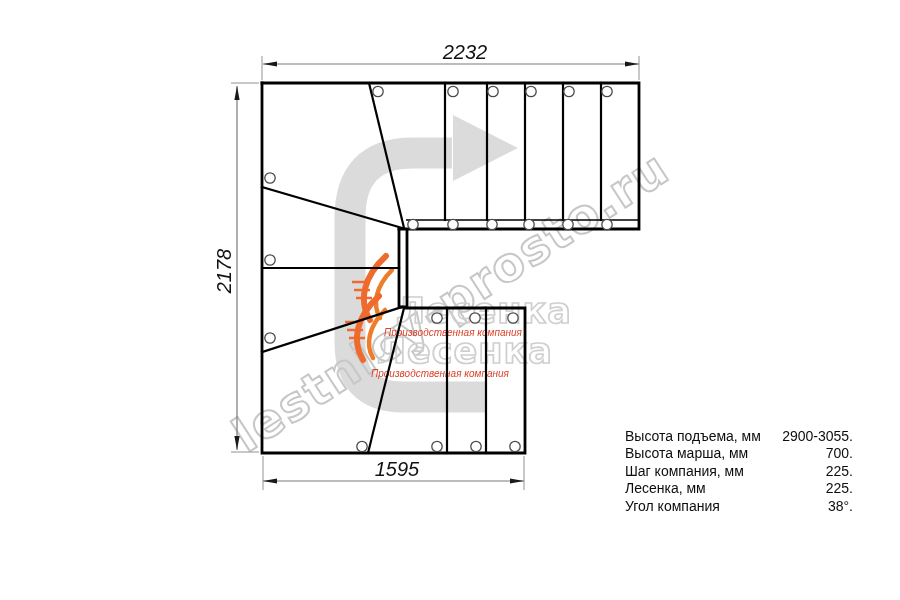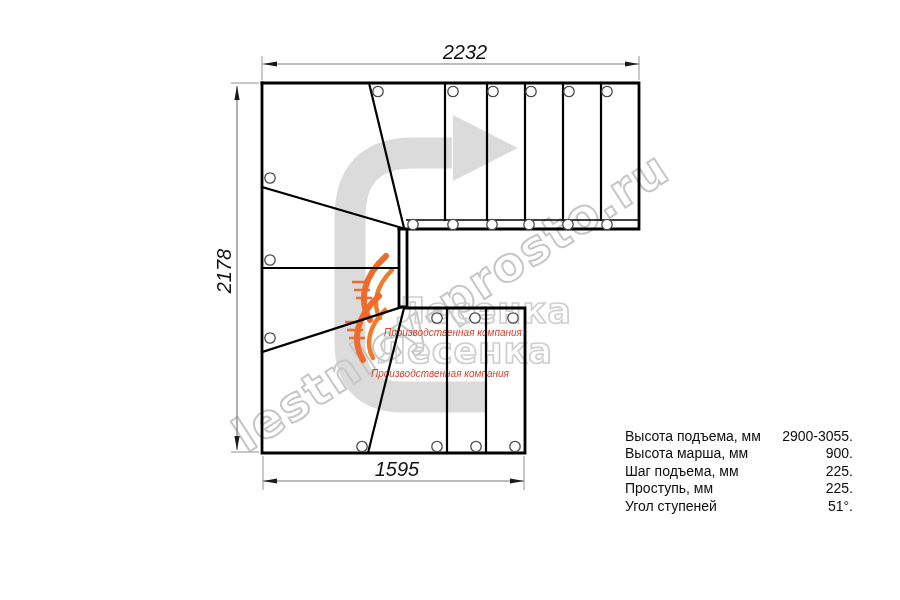--- a/index.html
+++ b/index.html
@@ -141,29 +141,29 @@
     </g>
   </svg>
 
   <div id="spec-table">
     <div class="spec-row">
       <span class="spec-label">Высота подъема, мм</span>
       <span class="spec-value">2900-3055.</span>
     </div>
     <div class="spec-row">
       <span class="spec-label">Высота марша, мм</span>
-      <span class="spec-value">900.</span>
+      <span class="spec-value">700.</span>
     </div>
     <div class="spec-row">
-      <span class="spec-label">Шаг подъема, мм</span>
+      <span class="spec-label">Шаг компания, мм</span>
       <span class="spec-value">225.</span>
     </div>
     <div class="spec-row">
-      <span class="spec-label">Проступь, мм</span>
+      <span class="spec-label">Лесенка, мм</span>
       <span class="spec-value">225.</span>
     </div>
     <div class="spec-row">
-      <span class="spec-label">Угол ступеней</span>
-      <span class="spec-value">51°.</span>
+      <span class="spec-label">Угол компания</span>
+      <span class="spec-value">38°.</span>
     </div>
   </div>
 
 </div>
 
 </body></html>

